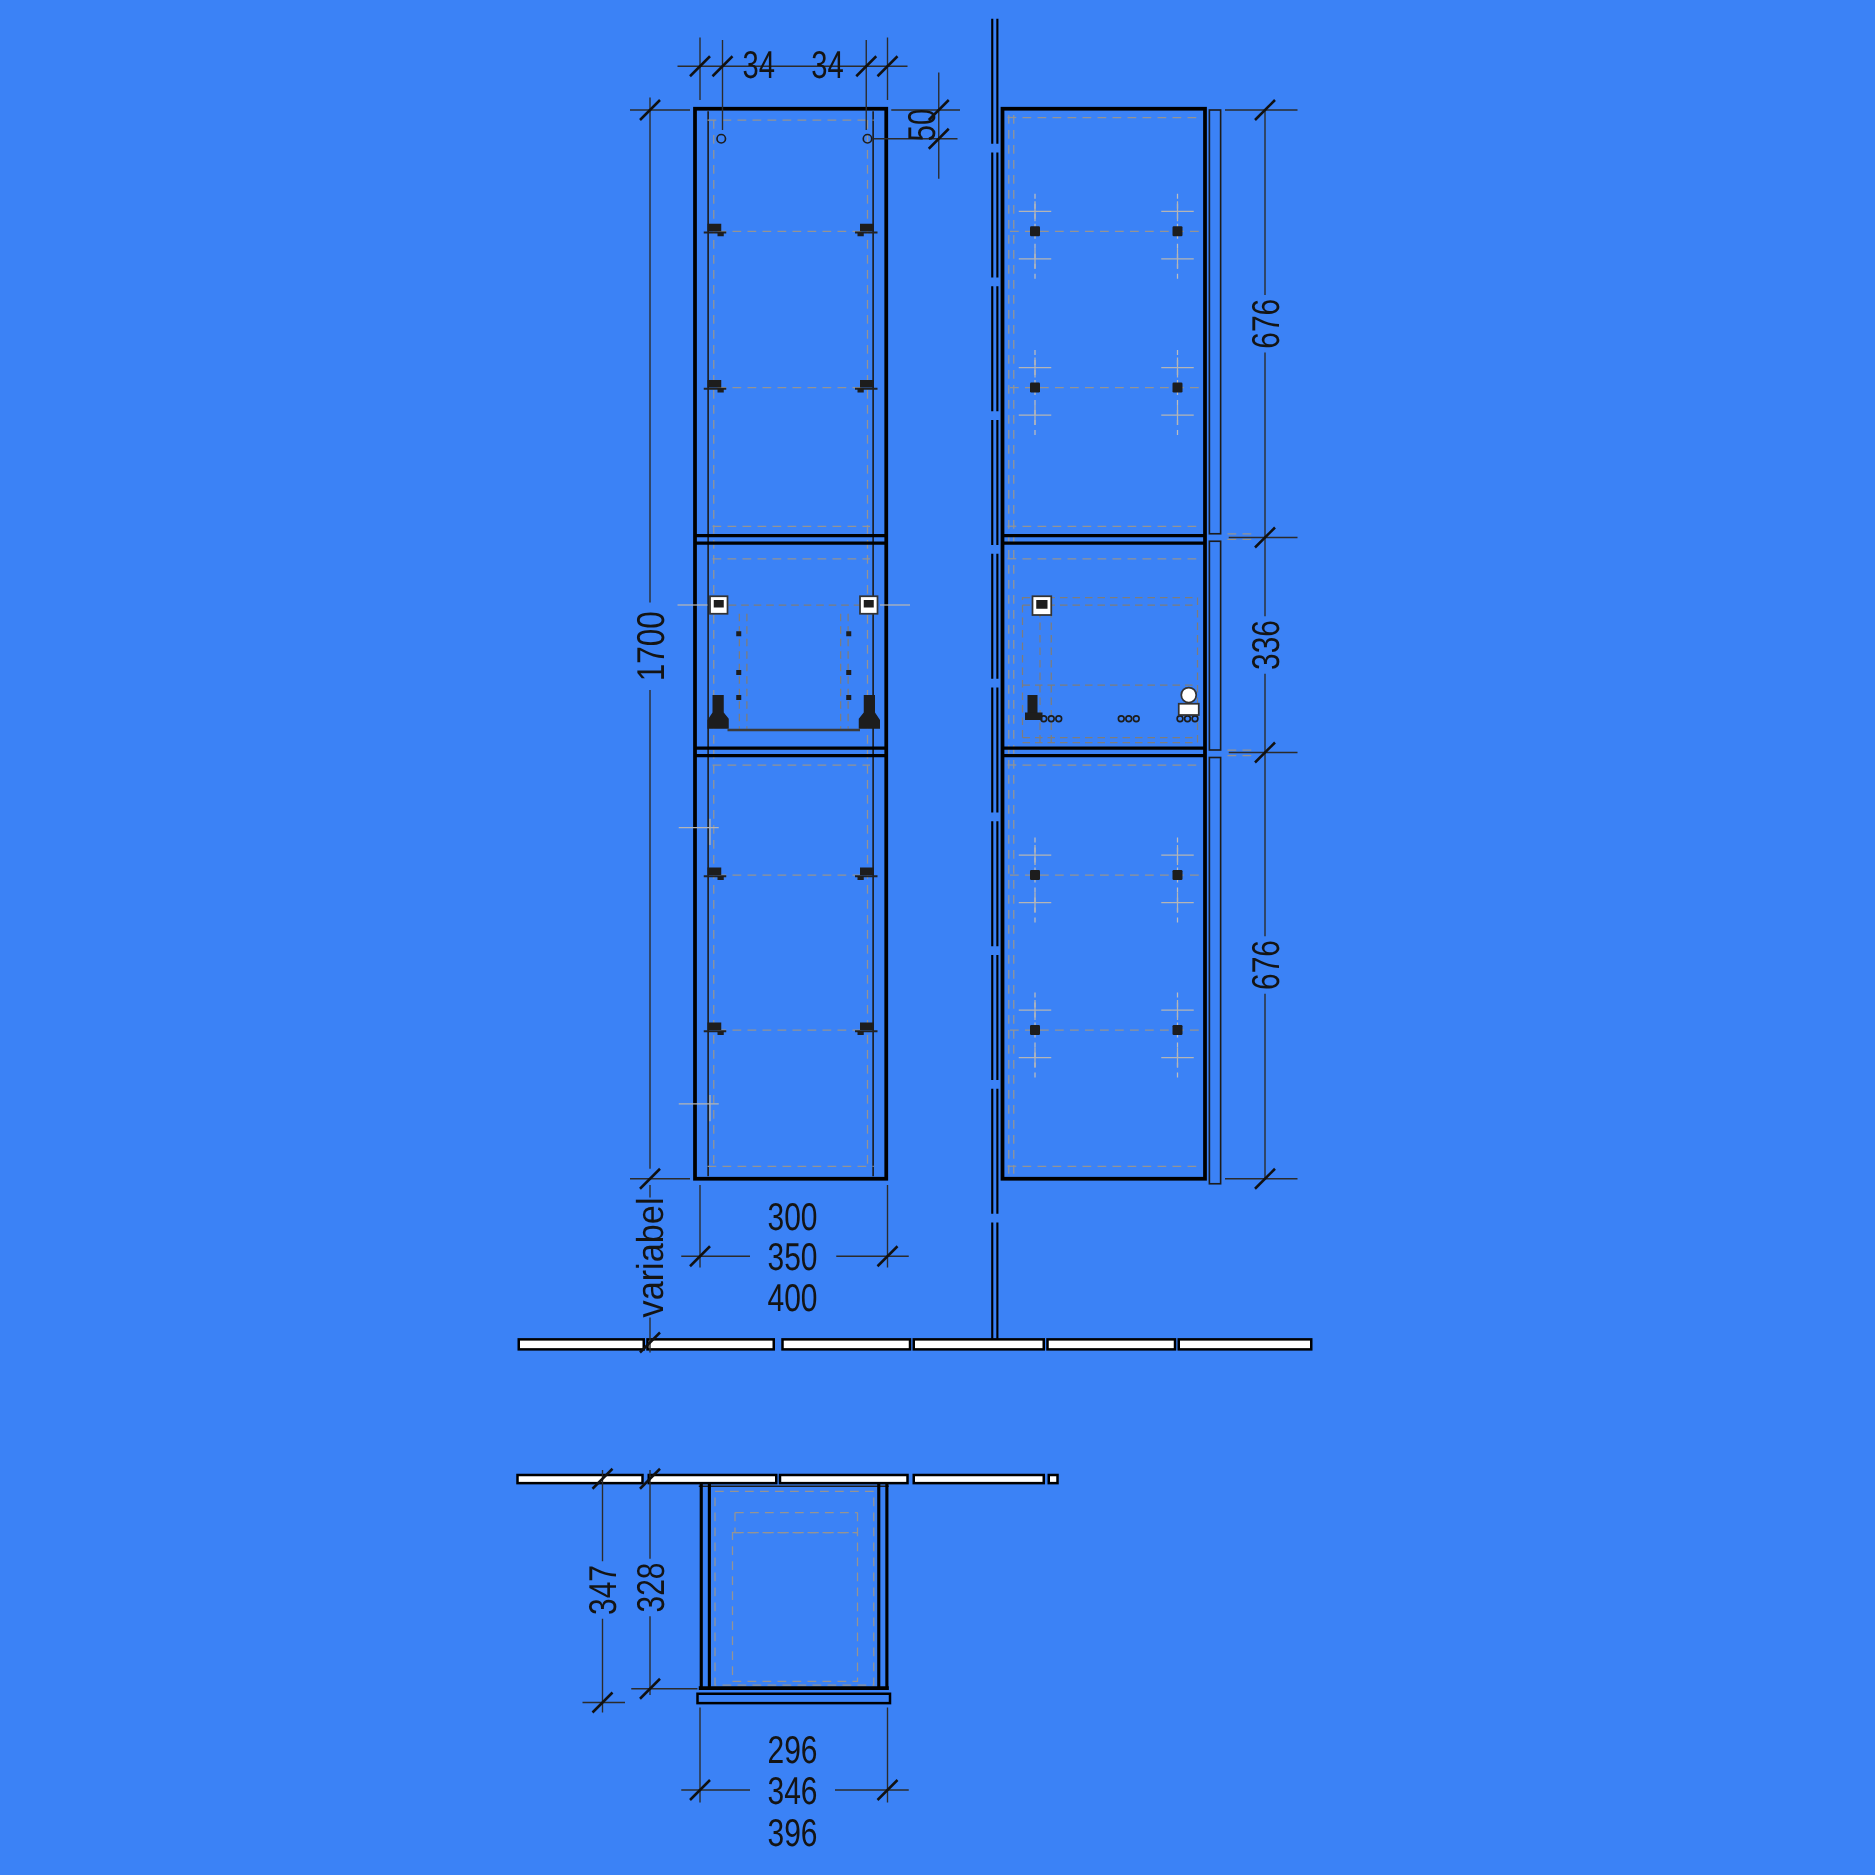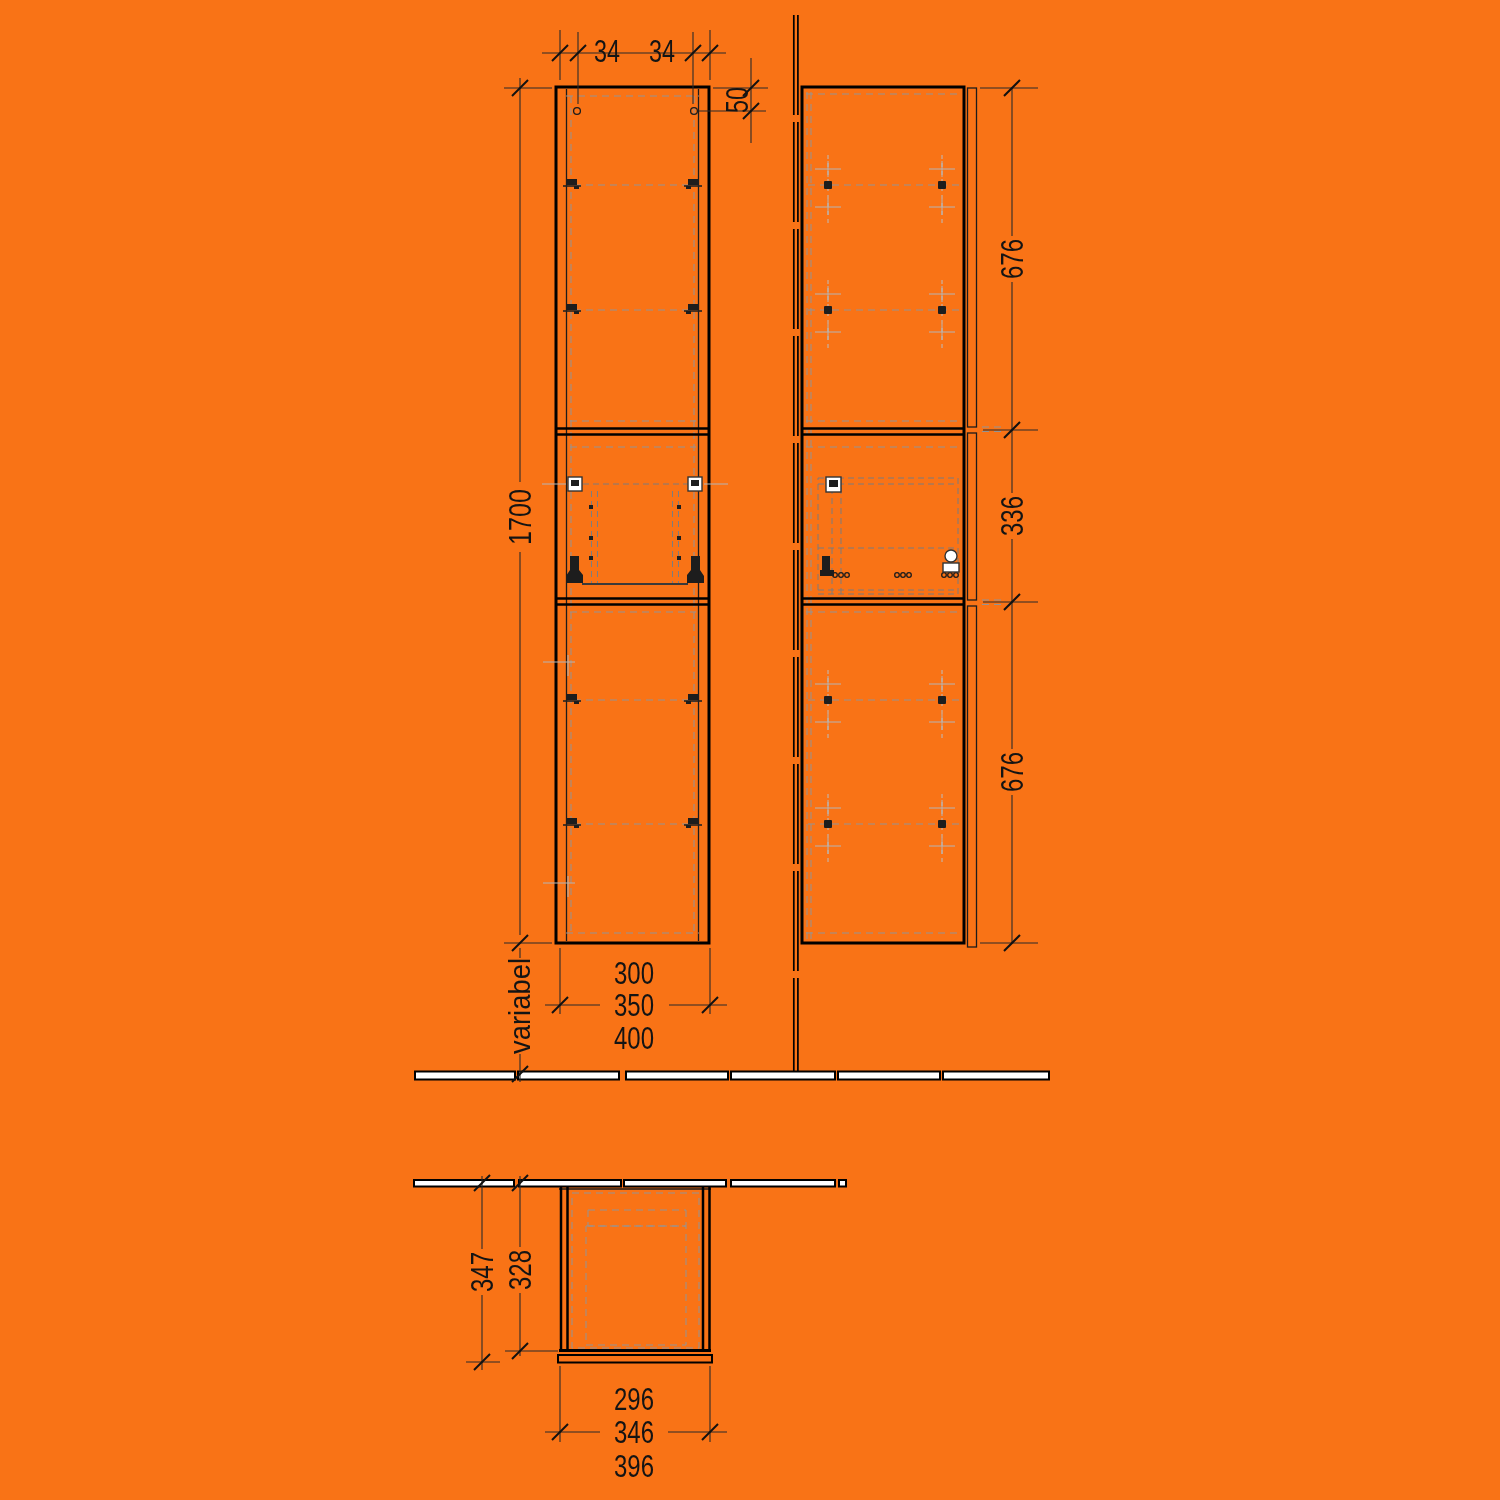--- a/index.html
+++ b/index.html
@@ -1,16 +1,16 @@
 <!DOCTYPE html>
 <html><head>
 <meta charset="utf-8">
 <style>
   html,body{margin:0;padding:0;background:#ffffff;}
-  .stage{position:relative;width:1500px;height:1500px;background:#f97316;overflow:hidden;}
+  .stage{position:relative;width:1500px;height:1500px;background:#3b82f6;overflow:hidden;}
   svg{display:block;}
   
   .b3{stroke:#000;stroke-width:3;fill:none;}
   .b25{stroke:#000;stroke-width:2.5;fill:none;}
   .b2{stroke:#000;stroke-width:2;fill:none;}
   .seg{stroke:#000;stroke-width:2;fill:#fff;}
   .th{stroke:#1c1c1c;stroke-width:1.3;fill:none;}
   .dim{stroke:#2b2b2b;stroke-width:1.1;fill:none;}
   .tick{stroke:#111;stroke-width:2;fill:none;}
   .dash{stroke:#949494;stroke-width:1;fill:none;stroke-dasharray:7 5;}

